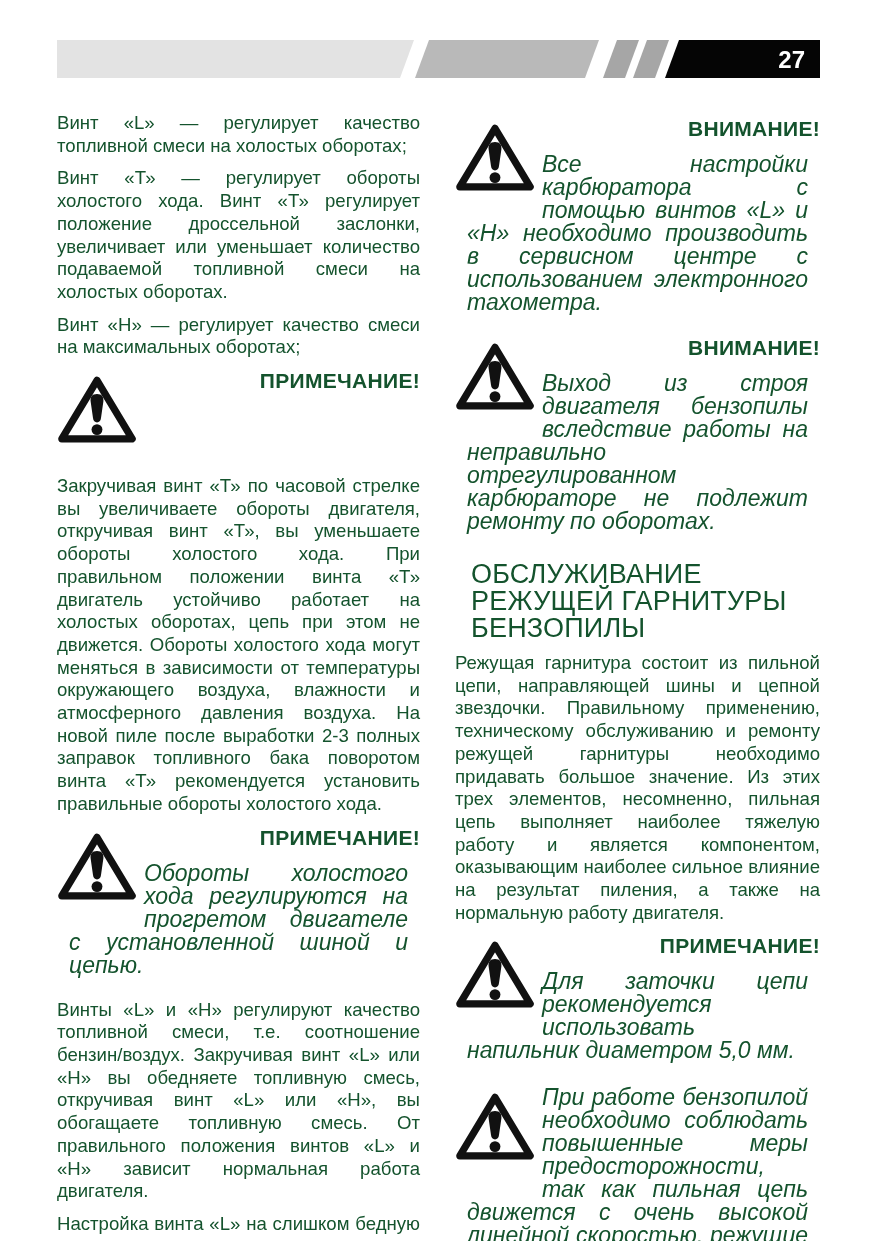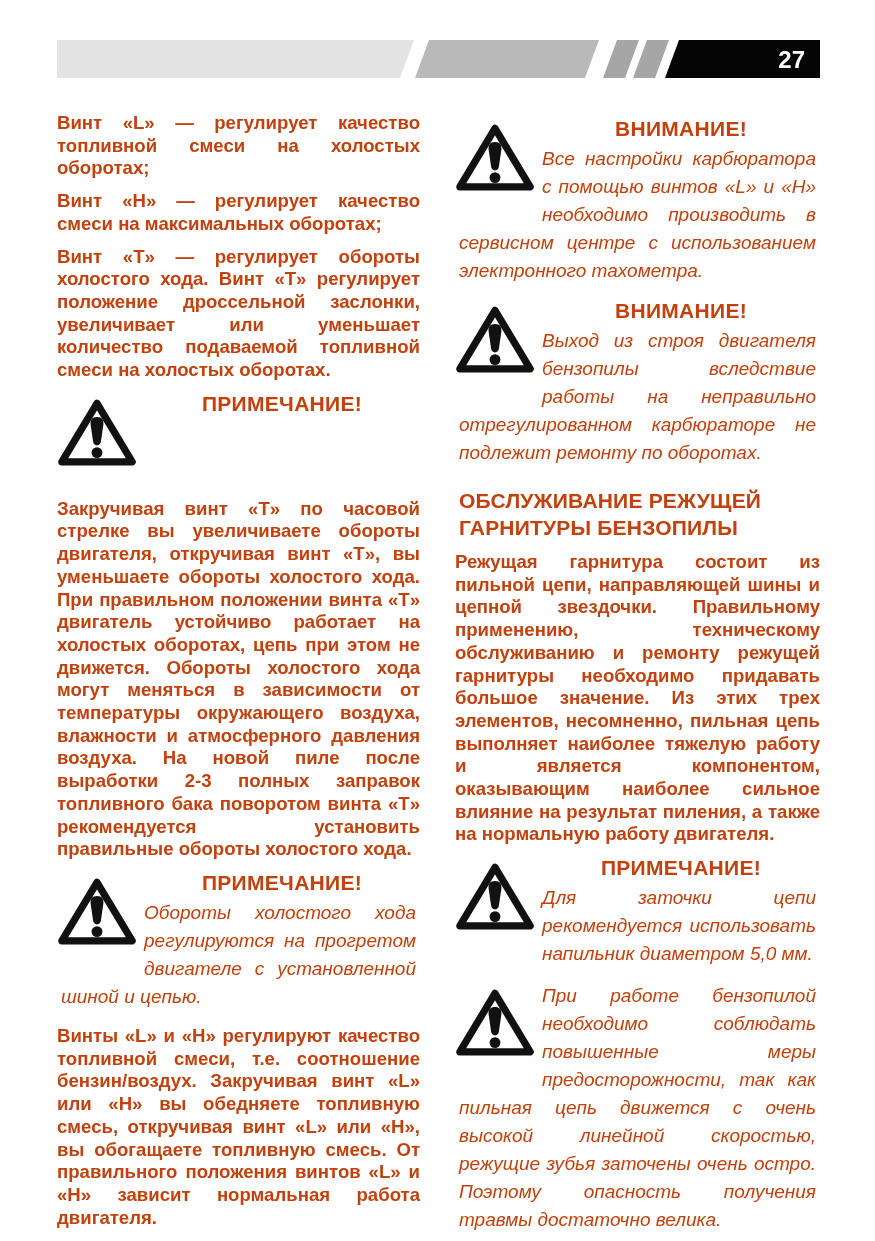--- a/index.html
+++ b/index.html
@@ -1,54 +1,54 @@
 <!DOCTYPE html>
 <html lang="ru"><head>
 <meta charset="utf-8">
 <style>
   html,body{margin:0;padding:0;background:#fff;}
   .page{
     position:relative;
     width:875px;height:1241px;
     background:#fff;
     font-family:"Liberation Sans", sans-serif;
-    color:#c2410c;
+    color:#14532d;
     overflow:hidden;
   }
   .bar{position:absolute;left:57px;width:763px;height:38px;}
   .bar-top{top:40px;}
   .bar-bottom{top:1168px;}
 
   .content{
     position:absolute;left:57px;top:112px;width:763px;
     display:grid;grid-template-columns:363px 365px;column-gap:35px;
   }
   .col{min-width:0;}
   .para{
     font-size:18.6px;line-height:22.7px;
-    text-align:justify;margin:0 0 10px 0;font-weight:bold;
+    text-align:justify;margin:0 0 10px 0;
   }
   .note{margin:5px 0 10px 0;}
   .note::after{content:"";display:block;clear:both;}
   .note-icon{
     float:left;width:80px;height:78px;
     margin:2px 7px 16px 0;
   }
   .note-title{
     font-size:21px;font-weight:bold;letter-spacing:.3px;
-    margin:1px 0 3px 0;text-align:center;
+    margin:1px 0 3px 0;text-align:right;
   }
   .note-body{
     font-style:italic;
-    font-size:19px;line-height:28px;
-    text-align:justify;margin:4px;
+    font-size:23px;line-height:23px;
+    text-align:justify;margin:12px;
   }
   .section-heading{
-    font-size:21px;font-weight:bold;line-height:27px;
-    margin:16px 0 10px 4px;text-align:left;letter-spacing:.2px;
+    font-size:27px;font-weight:normal;line-height:27px;
+    margin:16px 0 10px 16px;text-align:left;letter-spacing:.2px;
   }
   svg text{font-family:"Liberation Sans", sans-serif;}
   .logo-text{font-family:"Liberation Serif", serif;font-weight:bold;font-style:italic;}
 </style>
 </head>
 <body>
 
 <div class="page">
 
   <div class="bar bar-top">
@@ -59,22 +59,22 @@
       <polygon points="590,0 612,0 598,38 576,38" fill="#a6a6a6"></polygon>
       <polygon points="622,0 763,0 763,38 608,38" fill="#050505"></polygon>
       <text x="748" y="28" text-anchor="end" font-size="24" font-weight="bold" fill="#ffffff">27</text>
     </svg>
   </div>
 
   <div class="content">
 
     <div class="col">
       <p class="para">Винт «L» — регулирует качество топливной смеси на холостых оборотах;</p>
+      <p class="para">Винт «Т» — регулирует обороты холостого хода. Винт «Т» регулирует положение дроссельной заслонки, увеличивает или уменьшает количество подаваемой топливной смеси на холостых оборотах.</p>
       <p class="para">Винт «Н» — регулирует качество смеси на максимальных оборотах;</p>
-      <p class="para">Винт «Т» — регулирует обороты холостого хода. Винт «Т» регулирует положение дроссельной заслонки, увеличивает или уменьшает количество подаваемой топливной смеси на холостых оборотах.</p>
 
       <div class="note">
         <svg class="note-icon" viewBox="0 0 100 90">
           <polygon points="50,8 94,81 6,81" fill="#ffffff" stroke="#111111" stroke-width="9" stroke-linejoin="round"></polygon>
           <path d="M50 25 C56 25 58.5 28.5 58 34 L55 55 C54.6 58.6 52.6 60.5 50 60.5 C47.4 60.5 45.4 58.6 45 55 L42 34 C41.5 28.5 44 25 50 25 Z" fill="#111111"></path>
           <circle cx="50" cy="69.5" r="6.8" fill="#111111"></circle>
         </svg>
         <div class="note-title">ПРИМЕЧАНИЕ!</div>
       </div>
 

